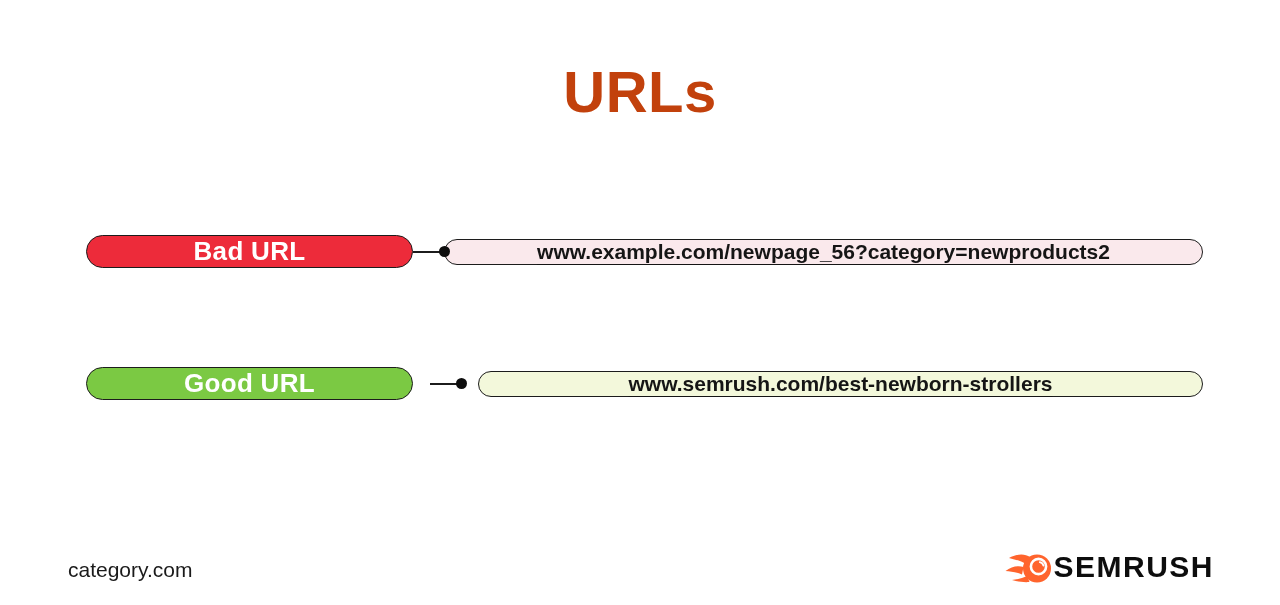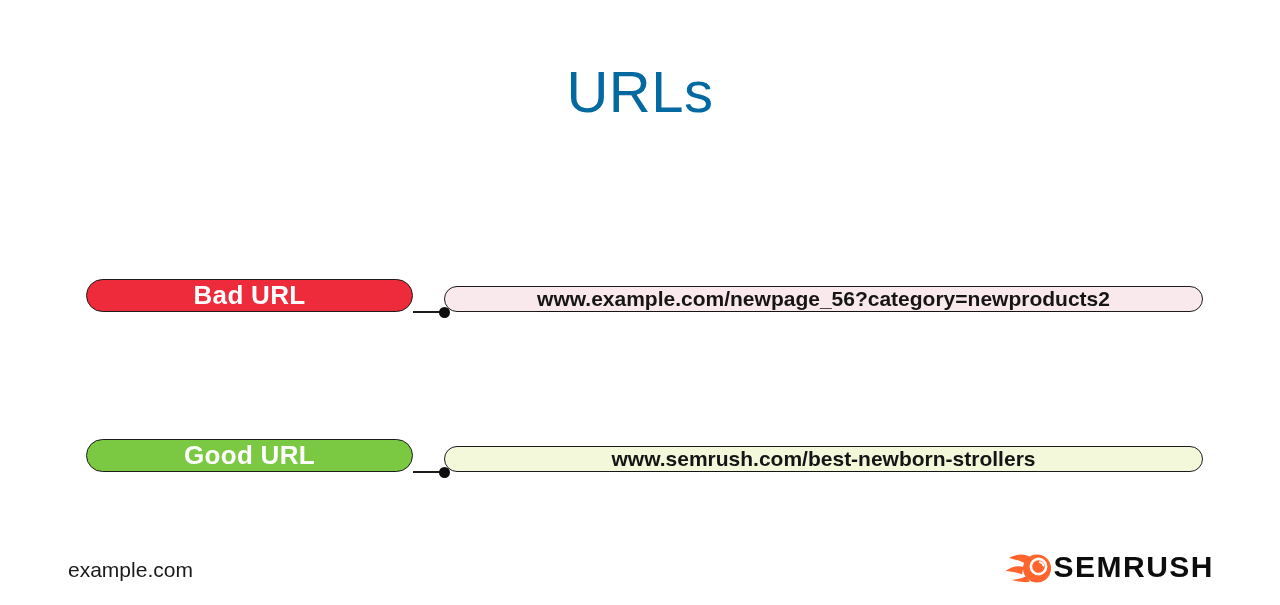--- a/index.html
+++ b/index.html
@@ -25,35 +25,35 @@
     margin: 0 auto;
   }
 
   .title {
     position: absolute;
     top: 58px;
     left: 0;
     right: 0;
     text-align: center;
     font-size: 58px;
-    font-weight: 400;
+    font-weight: 700;
     letter-spacing: 0.5px;
-    color: #0369a1;
+    color: #c2410c;
   }
 
   .row {
     position: absolute;
     left: 86px;
     right: 77px;
     height: 121px;
     display: flex;
-    align-items: flex-end;
+    align-items: center;
   }
   .row-bad  { top: 191px; }
-  .row-good { top: 351px; }
+  .row-good { top: 323px; gap: 17px; }
 
   .label-box {
     width: 327px;
     flex: 0 0 327px;
     border: 1.5px solid var(--outline);
     border-radius: 22px;
     display: flex;
     align-items: center;
     justify-content: center;
     color: #ffffff;
@@ -159,21 +159,21 @@
     </div>
     <div class="connector">
       <span class="connector-line"></span>
       <span class="connector-dot"></span>
     </div>
     <div class="url-box">
       <span class="url-text">www.semrush.com/best-newborn-strollers</span>
     </div>
   </div>
 
-  <span class="footer-site">example.com</span>
+  <span class="footer-site">category.com</span>
 
   <div class="logo">
     <svg width="48" height="36" viewBox="0 0 48 36" aria-hidden="true">
 
       <path d="M4 8 C 12 3.5, 20 3.5, 25 7 L 21.5 14.5 C 15.5 10.5, 9.5 9.5, 4 8 Z" fill="#FF642D"></path>
       <path d="M0.5 21 C 6.5 16.5, 13 15.5, 18.5 17 L 17 24.5 C 11 22, 5.5 21.5, 0.5 21 Z" fill="#FF642D"></path>
       <path d="M7 30 C 13 29.5, 18 28, 22 26 L 24.5 32 C 18.5 32.5, 12 31.5, 7 30 Z" fill="#FF642D"></path>
 
       <circle cx="32" cy="18.5" r="14" fill="#FF642D"></circle>
 

